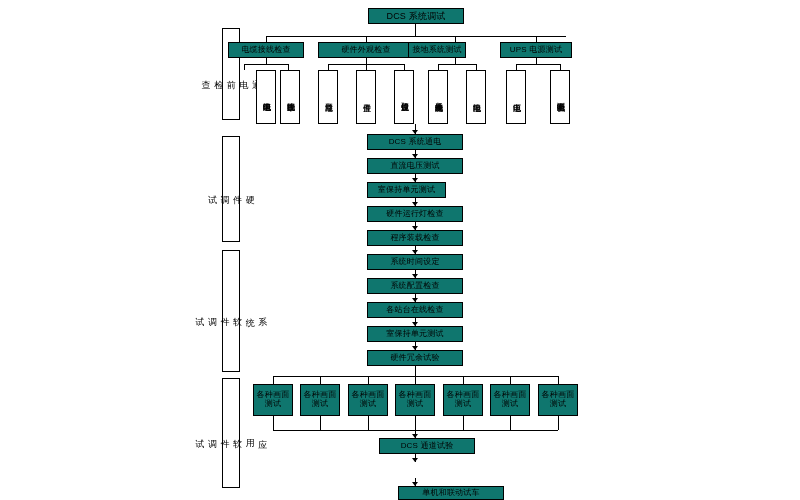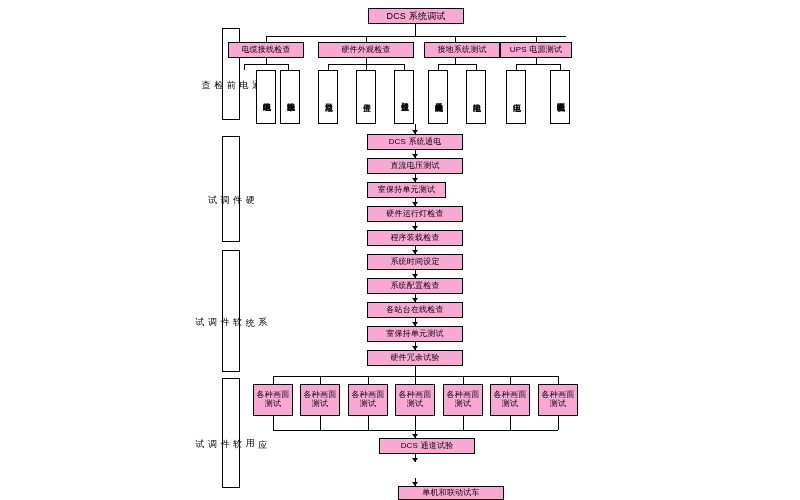--- a/index.html
+++ b/index.html
@@ -15,21 +15,21 @@
     position: relative;
     width: 800px;
     height: 500px;
     background: #ffffff;
     overflow: hidden;
   }
   .box {
     position: absolute;
     box-sizing: border-box;
     border: 1px solid #000000;
-    background: #f9a8d4;
+    background: #0f766e;
     display: flex;
     align-items: center;
     justify-content: center;
     text-align: center;
     font-size: 8px;
     line-height: 1.12;
     letter-spacing: 0.2px;
     padding: 1px;
     white-space: pre-line;
     word-break: break-all;
@@ -119,21 +119,21 @@
 试</div>
   <div class="stage" style="left:222px; top:378px; width:18px; height:110px;">应
 用
 软
 件
 调
 试</div>
 
   <div class="box" style="left:228px; top:42px; width:76px; height:16px;">电缆接线检查</div>
   <div class="box" style="left:318px; top:42px; width:96px; height:16px;">硬件外观检查</div>
-  <div class="box" style="left:424px; top:42px; width:76px; height:16px;">接地系统测试</div>
+  <div class="box" style="left:408px; top:42px; width:58px; height:16px;">接地系统测试</div>
   <div class="box" style="left:500px; top:42px; width:72px; height:16px;">UPS 电源测试</div>
 
   <div class="line-v" style="left:266px; top:58px; height:6px;"></div>
   <div class="line-h" style="left:244px; top:64px; width:44px;"></div>
   <div class="line-v" style="left:244px; top:64px; height:6px;"></div>
   <div class="line-v" style="left:288px; top:64px; height:6px;"></div>
 
   <div class="line-v" style="left:366px; top:58px; height:6px;"></div>
   <div class="line-h" style="left:328px; top:64px; width:76px;"></div>
   <div class="line-v" style="left:328px; top:64px; height:6px;"></div>

